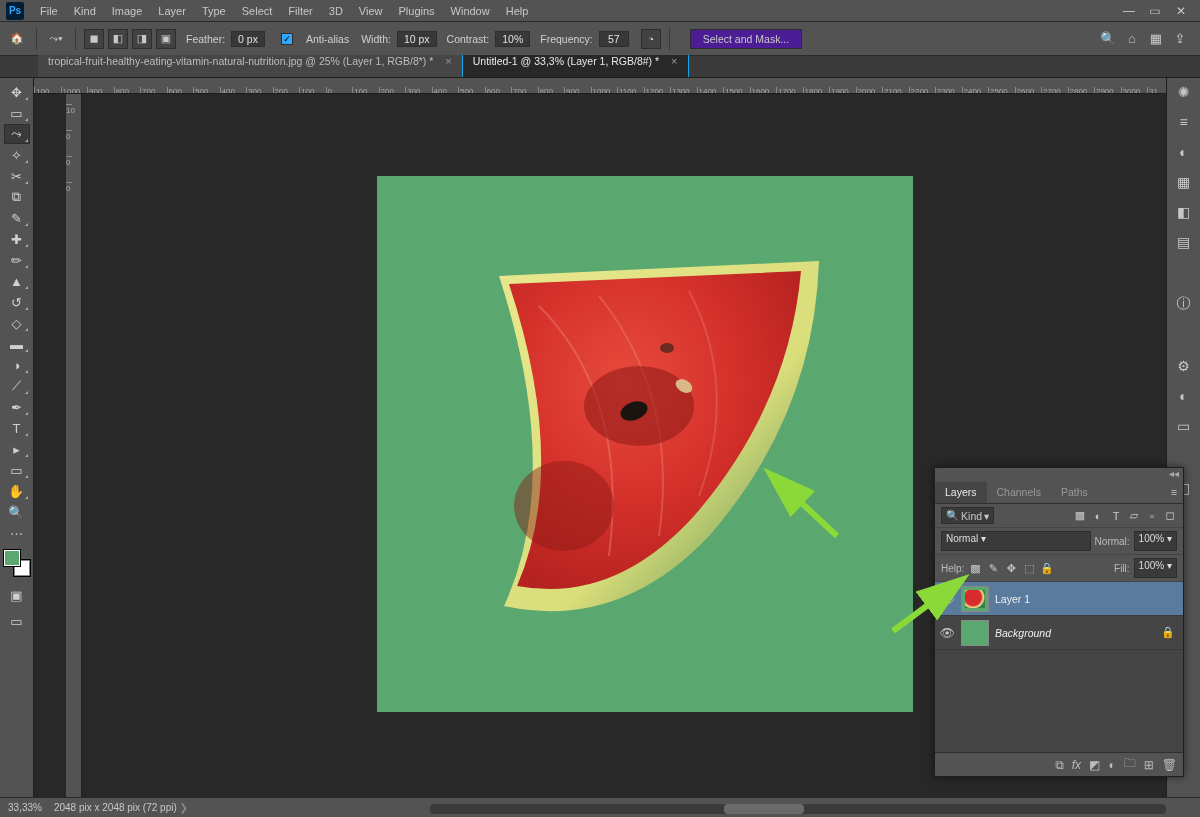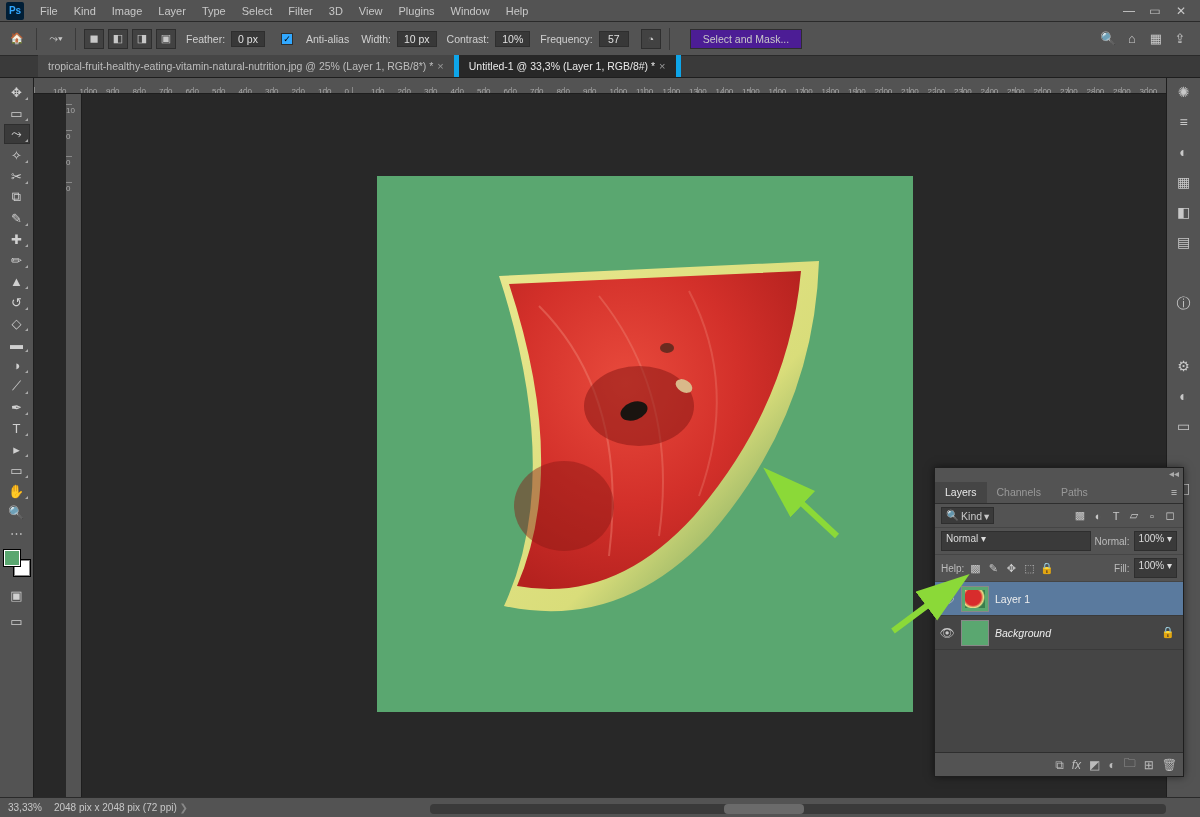--- a/index.html
+++ b/index.html
@@ -20,41 +20,41 @@
 .optionsbar .btn-icon { width:20px; height:20px; background:#424242; border:1px solid #2e2e2e; display:flex; align-items:center; justify-content:center; font-size:11px;}
 .optionsbar label { font-size:10.5px; margin-left:6px; margin-right:2px; color:#d0d0d0;}
 .optionsbar .fieldbox { background:#383838; border:1px solid #2e2e2e; padding:1px 6px; min-width:30px; text-align:center; font-size:10.5px; color:#e0e0e0;}
 .optionsbar .checkbox { width:12px; height:12px; background:#31a8ff; border:1px solid #2e2e2e; display:inline-flex; align-items:center; justify-content:center; font-size:9px; color:#000; margin-right:3px;}
 .optionsbar .selectmask { background:#4c1d95; border:1px solid #2e2e2e; padding:3px 12px; font-size:10.5px; margin-left:12px;}
 .optionsbar .right-icons { margin-left:auto; display:flex; gap:8px; padding-right:6px;}
 .optionsbar .right-icons span { width:16px; height:16px; display:flex; align-items:center; justify-content:center; font-size:13px;}
 
 
 .tabsbar { height: 22px; background: #3a3a3a; display:flex; align-items:flex-end; padding-left:38px; border-bottom:1px solid #1e1e1e;}
-.tabsbar .tab { height:22px; padding:0 10px; display:flex; align-items:center; gap:4px; font-size:10.5px; background:#464646; border-right:5px solid #0ea5e9; color:#bdbdbd;}
+.tabsbar .tab { height:22px; padding:0 10px; display:flex; gap:12px; font-size:10.5px; background:#464646; border-right:1px solid #0ea5e9; color:#bdbdbd;}
 .tabsbar .tab.active { background:#282828; color:#e8e8e8;}
 .tabsbar .tab .close { font-size:11px; color:#999;}
 
 
 .main { flex:1; display:flex; background:#282828; position:relative; overflow:hidden;}
 
 
 .tools { width:34px; background:#535353; border-right:1px solid #1e1e1e; display:flex; flex-direction:column; align-items:center; padding:4px 0; gap:1px;}
 .tools .tool { width:26px; height:20px; display:flex; align-items:center; justify-content:center; font-size:13px; color:#d0d0d0; border:1px solid transparent; position:relative;}
 .tools .tool.selected { background:#3a3a3a; border:1px solid #2e2e2e;}
 .tools .tool .tri { position:absolute; right:1px; bottom:1px; width:0; height:0; border-right:3px solid #aaa; border-top:3px solid transparent;}
 .tools .swatches { margin-top:6px; width:26px; height:26px; position:relative;}
 .tools .swatches .fg { position:absolute; left:0; top:0; width:16px; height:16px; background:#5aa770; border:1px solid #fff; outline:1px solid #000;}
 .tools .swatches .bg { position:absolute; right:0; bottom:0; width:16px; height:16px; background:#fff; border:1px solid #888; outline:1px solid #000;}
 .tools .bottom-icons { margin-top:8px; display:flex; flex-direction:column; gap:6px;}
 
 
 .canvas-zone { flex:1; display:flex; flex-direction:column; background:#282828; position:relative; overflow:hidden;}
 .ruler-h { height:16px; background:#535353; border-bottom:1px solid #1e1e1e; position:relative; overflow:hidden; font-size:8px; color:#bbb; display:flex; align-items:flex-end;}
-.ruler-h .tick { position:absolute; bottom:0; border-left:1px solid #888; height:6px; font-size:8px; padding-left:18px; color:#aaa;}
+.ruler-h .tick { position:absolute; bottom:0; border-left:1px solid #888; height:6px; font-size:8px; padding-left:1px; color:#aaa;}
 .canvas-wrap { flex:1; display:flex; position:relative;}
 .ruler-v { width:16px; background:#535353; border-right:1px solid #1e1e1e; position:relative;margin-left:32px;}
 .ruler-v .tick { position:absolute; left:0; border-top:1px solid #888; width:6px; font-size:8px; color:#aaa; padding-top:1px;}
 .canvas-area { flex:1; position:relative; background:#282828;}
 .artboard { position:absolute; left:295px; top:82px; width:536px; height:536px; background:#5aa770;}
 
 
 .melon { position:absolute; left:72px; top:60px; width:400px; height:400px; }
 .melon svg { width:100%; height:100%; }
 

